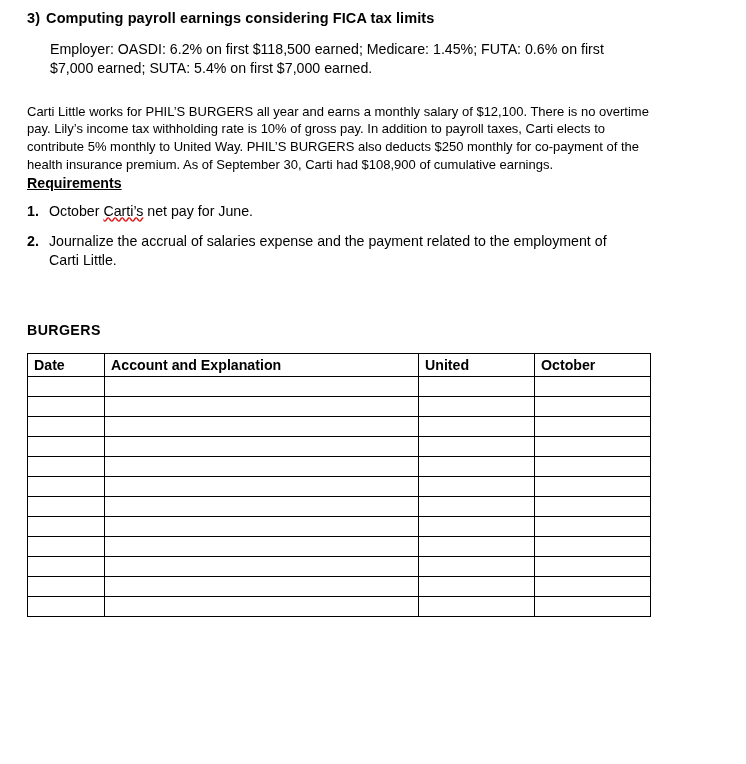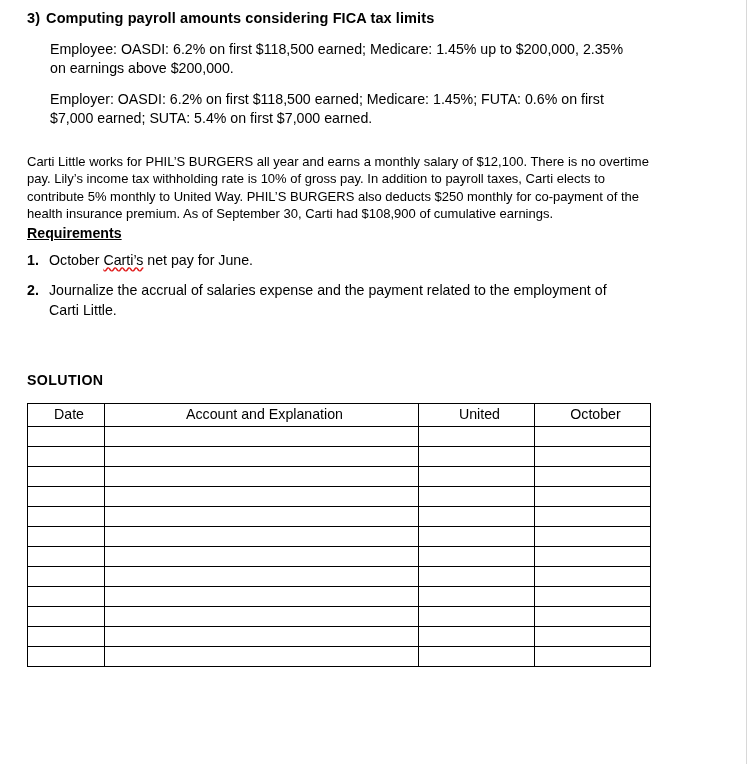--- a/index.html
+++ b/index.html
@@ -138,65 +138,64 @@
     background: #ffffff;
   }
   table.journal th,
   table.journal td {
     border: 1.6px solid #000000;
     padding: 0;
     margin: 0;
   }
   table.journal th {
     font-size: 14.2px;
-    font-weight: normal;
-    text-align: center;
+    font-weight: bold;
+    text-align: left;
     height: 21px;
     padding: 0 0 1px 6px;
     vertical-align: middle;
     white-space: nowrap;
   }
   table.journal td {
     height: 19px;
   }
   .col-date    { width: 77px; }
   .col-account { width: 314px; }
   .col-debit   { width: 116px; }
   .col-credit  { width: 116px; }
 </style>
 </head>
 <body>
 
 <div class="page">
   <div class="content">
 
     <p class="problem-title">
-      <span class="num">3)</span><span>Computing payroll amounts considering FICA tax limits</span>
+      <span class="num">3)</span><span>Computing payroll earnings considering FICA tax limits</span>
     </p>
 
 
     <div class="rate-block">
-      <p class="rate-para">Employee: OASDI: 6.2% on first $118,500 earned; Medicare: 1.45% up to $200,000, 2.35% on earnings above $200,000.</p>
       <p class="rate-para">Employer: OASDI: 6.2% on first $118,500 earned; Medicare: 1.45%; FUTA: 0.6% on first $7,000 earned; SUTA: 5.4% on first $7,000 earned.</p>
     </div>
 
     <p class="scenario">Carti Little works for PHIL’S BURGERS all year and earns a monthly salary of $12,100. There is no overtime pay. Lily’s income tax withholding rate is 10% of gross pay. In addition to payroll taxes, Carti elects to contribute 5% monthly to United Way. PHIL’S BURGERS also deducts $250 monthly for co-payment of the health insurance premium. As of September 30, Carti had $108,900 of cumulative earnings.</p>
 
     <p class="requirements-heading">Requirements</p>
 
     <ul class="req-list">
       <li class="req-item">
         <span class="req-num">1.</span><span>October </span><span class="misspelled">Carti’s</span><span> net pay for June.</span>
       </li>
       <li class="req-item">
         <span class="req-num">2.</span><span>Journalize the accrual of salaries expense and the payment related to the employment of Carti Little.</span>
       </li>
     </ul>
 
-    <p class="solution-heading">SOLUTION</p>
+    <p class="solution-heading">BURGERS</p>
 
     <div class="journal-wrap">
       <table class="journal">
         <colgroup>
           <col class="col-date">
           <col class="col-account">
           <col class="col-debit">
           <col class="col-credit">
         </colgroup>
         <thead>

